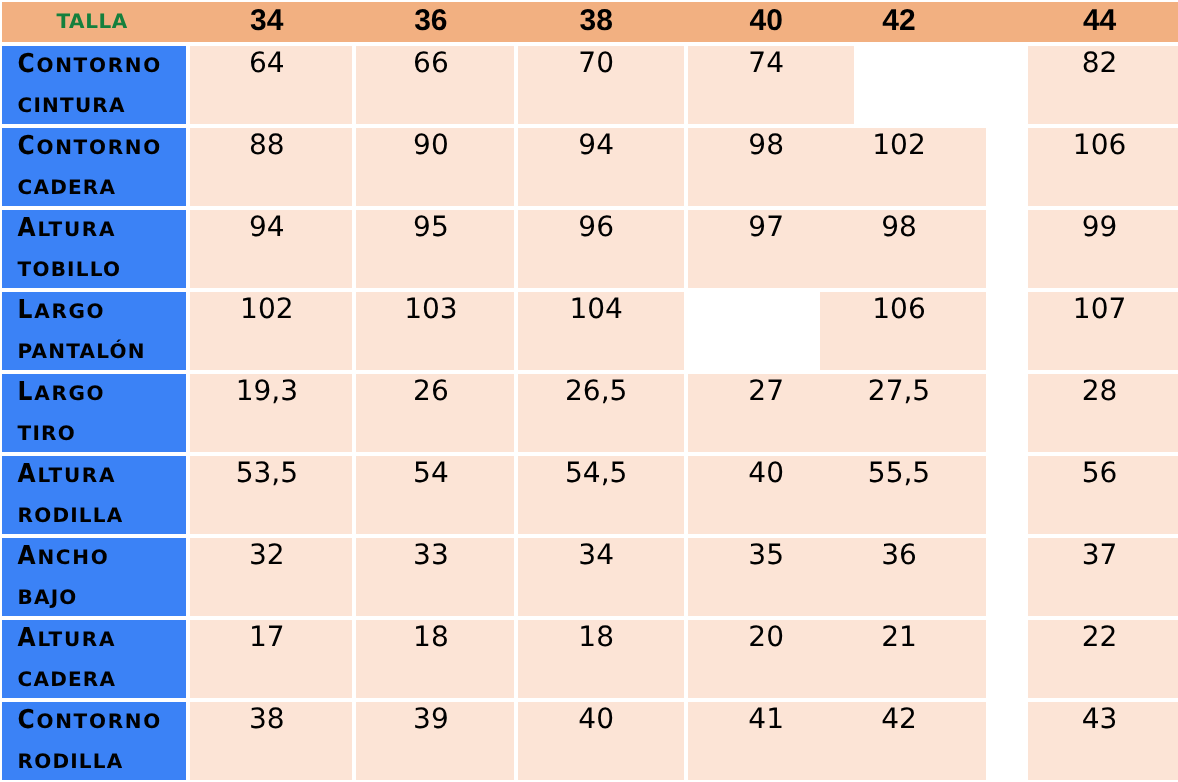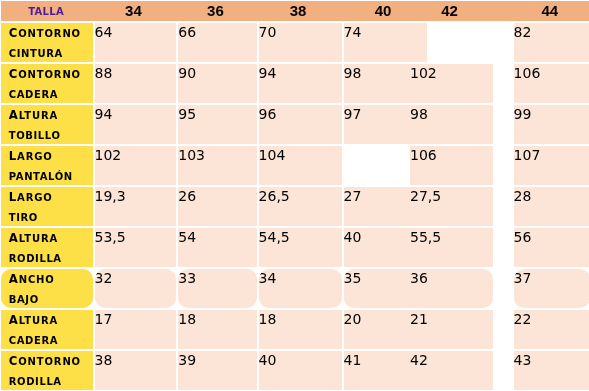--- a/index.html
+++ b/index.html
@@ -46,33 +46,33 @@
   .c4 { left: 343.6px; width: 83px; }
   .c5 { left: 410px; width: 83px; }
   .c6 { left: 513.6px; width: 76.4px; }
   .r-hdr { top: 1px; height: 20px; }
   .r0 { top: 23px; height: 39px; }
   .r1 { top: 64px; height: 39px; }
   .r2 { top: 105px; height: 39px; }
   .r3 { top: 146px; height: 39px; }
   .r4 { top: 187px; height: 39px; }
   .r5 { top: 228px; height: 39px; }
-  .r6 { top: 269px; height: 39px; border-radius: 10px; }
+  .r6 { top: 269px; height: 39px; }
   .r7 { top: 310px; height: 39px; }
   .r8 { top: 351px; height: 39px; }
 
-  .label-cell { background: #fde047; }
+  .label-cell { background: #3b82f6; }
   .body-cell  { background: #fce4d6; }
 
   .hdr-title {
     font-weight: bold;
     font-size: 14px;
     font-variant: small-caps;
     text-transform: lowercase;
-    color: #4c1d95;
+    color: #15803d;
     text-align: right;
     padding-right: 29px;
     line-height: 19px;
     letter-spacing: 0.3px;
     background: none;
   }
   .hdr-num {
     font-family: "Liberation Sans", sans-serif;
     font-weight: bold;
     font-size: 15px;
@@ -96,21 +96,21 @@
     line-height: 20px;
     height: 20px;
   }
   .lab-line-1 { letter-spacing: 0.85px; }
   .lab-line-2 { letter-spacing: 0.6px; }
   .lab-line:first-child { margin-top: -1px; }
   .lab-line-1::first-letter { font-size: 13px; font-stretch: condensed; }
   .body-cell {
     font-size: 14px;
     color: #000000;
-    text-align: left;
+    text-align: center;
     line-height: 16px;
     padding-top: 1px;
     padding-right: 4px;
   }
 </style>
 </head>
 <body>
 
 <div id="sheet">
 

